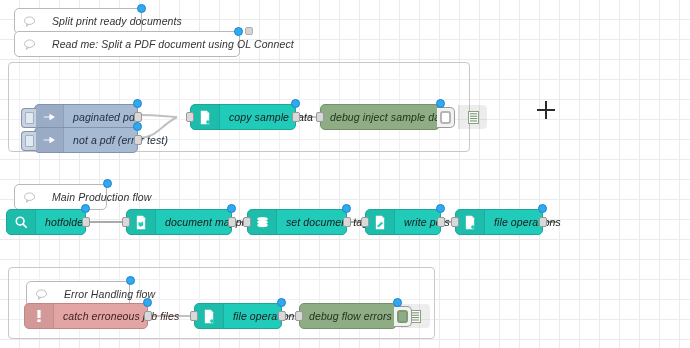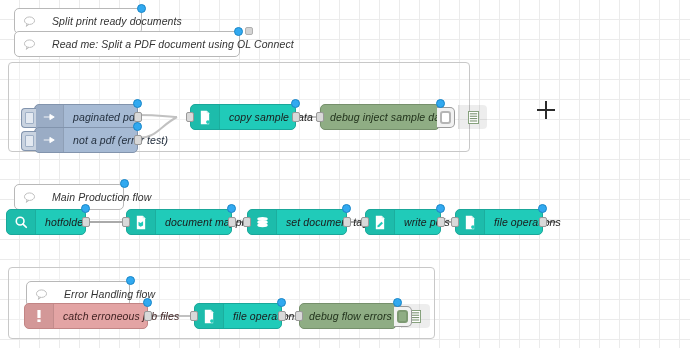--- a/index.html
+++ b/index.html
@@ -248,21 +248,21 @@
     </span>
     <span class="dbg-tab">
         <i></i>
       </span>
     <span class="port in"></span>
     <span class="dot" style="right:-6px;top:-6px;"></span>
   </div>
 
   <div class="crosshair" style="left:537px;top:101px;"></div>
 
-  <div class="node n-comment" style="left:14px;top:184px;width:110px;">
+  <div class="node n-comment" style="left:14px;top:184px;width:93px;">
     <span class="icon-box">
       <svg class="gi" width="13" height="13" viewBox="0 0 16 16">
         <ellipse cx="8" cy="7" rx="6.2" ry="4.6" fill="none" stroke="#bdbdbd" stroke-width="1.2"></ellipse>
         <path d="M5 11 L4 14 L7.4 11.4" fill="none" stroke="#bdbdbd" stroke-width="1.2"></path>
       </svg>
     </span>
     <span class="label">Main Production flow</span>
     <span class="dot" style="right:-6px;top:-6px;"></span>
   </div>
 

